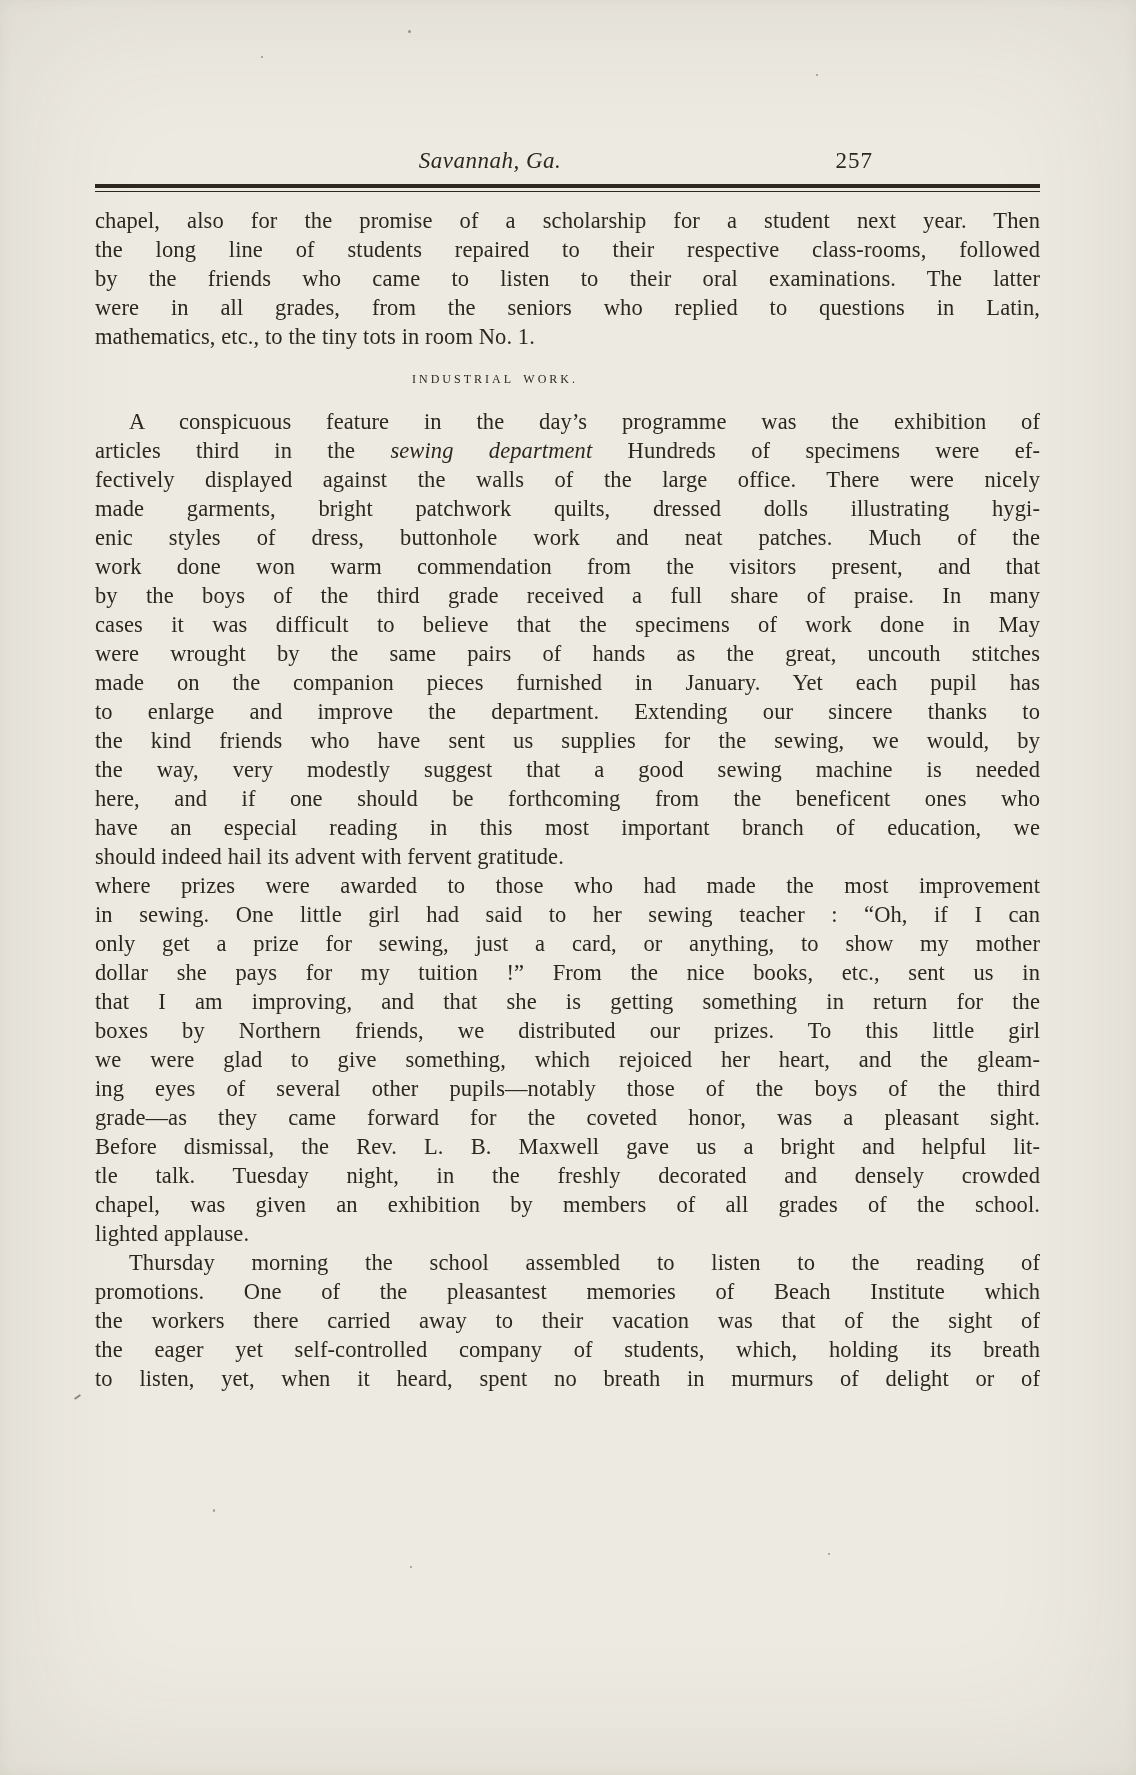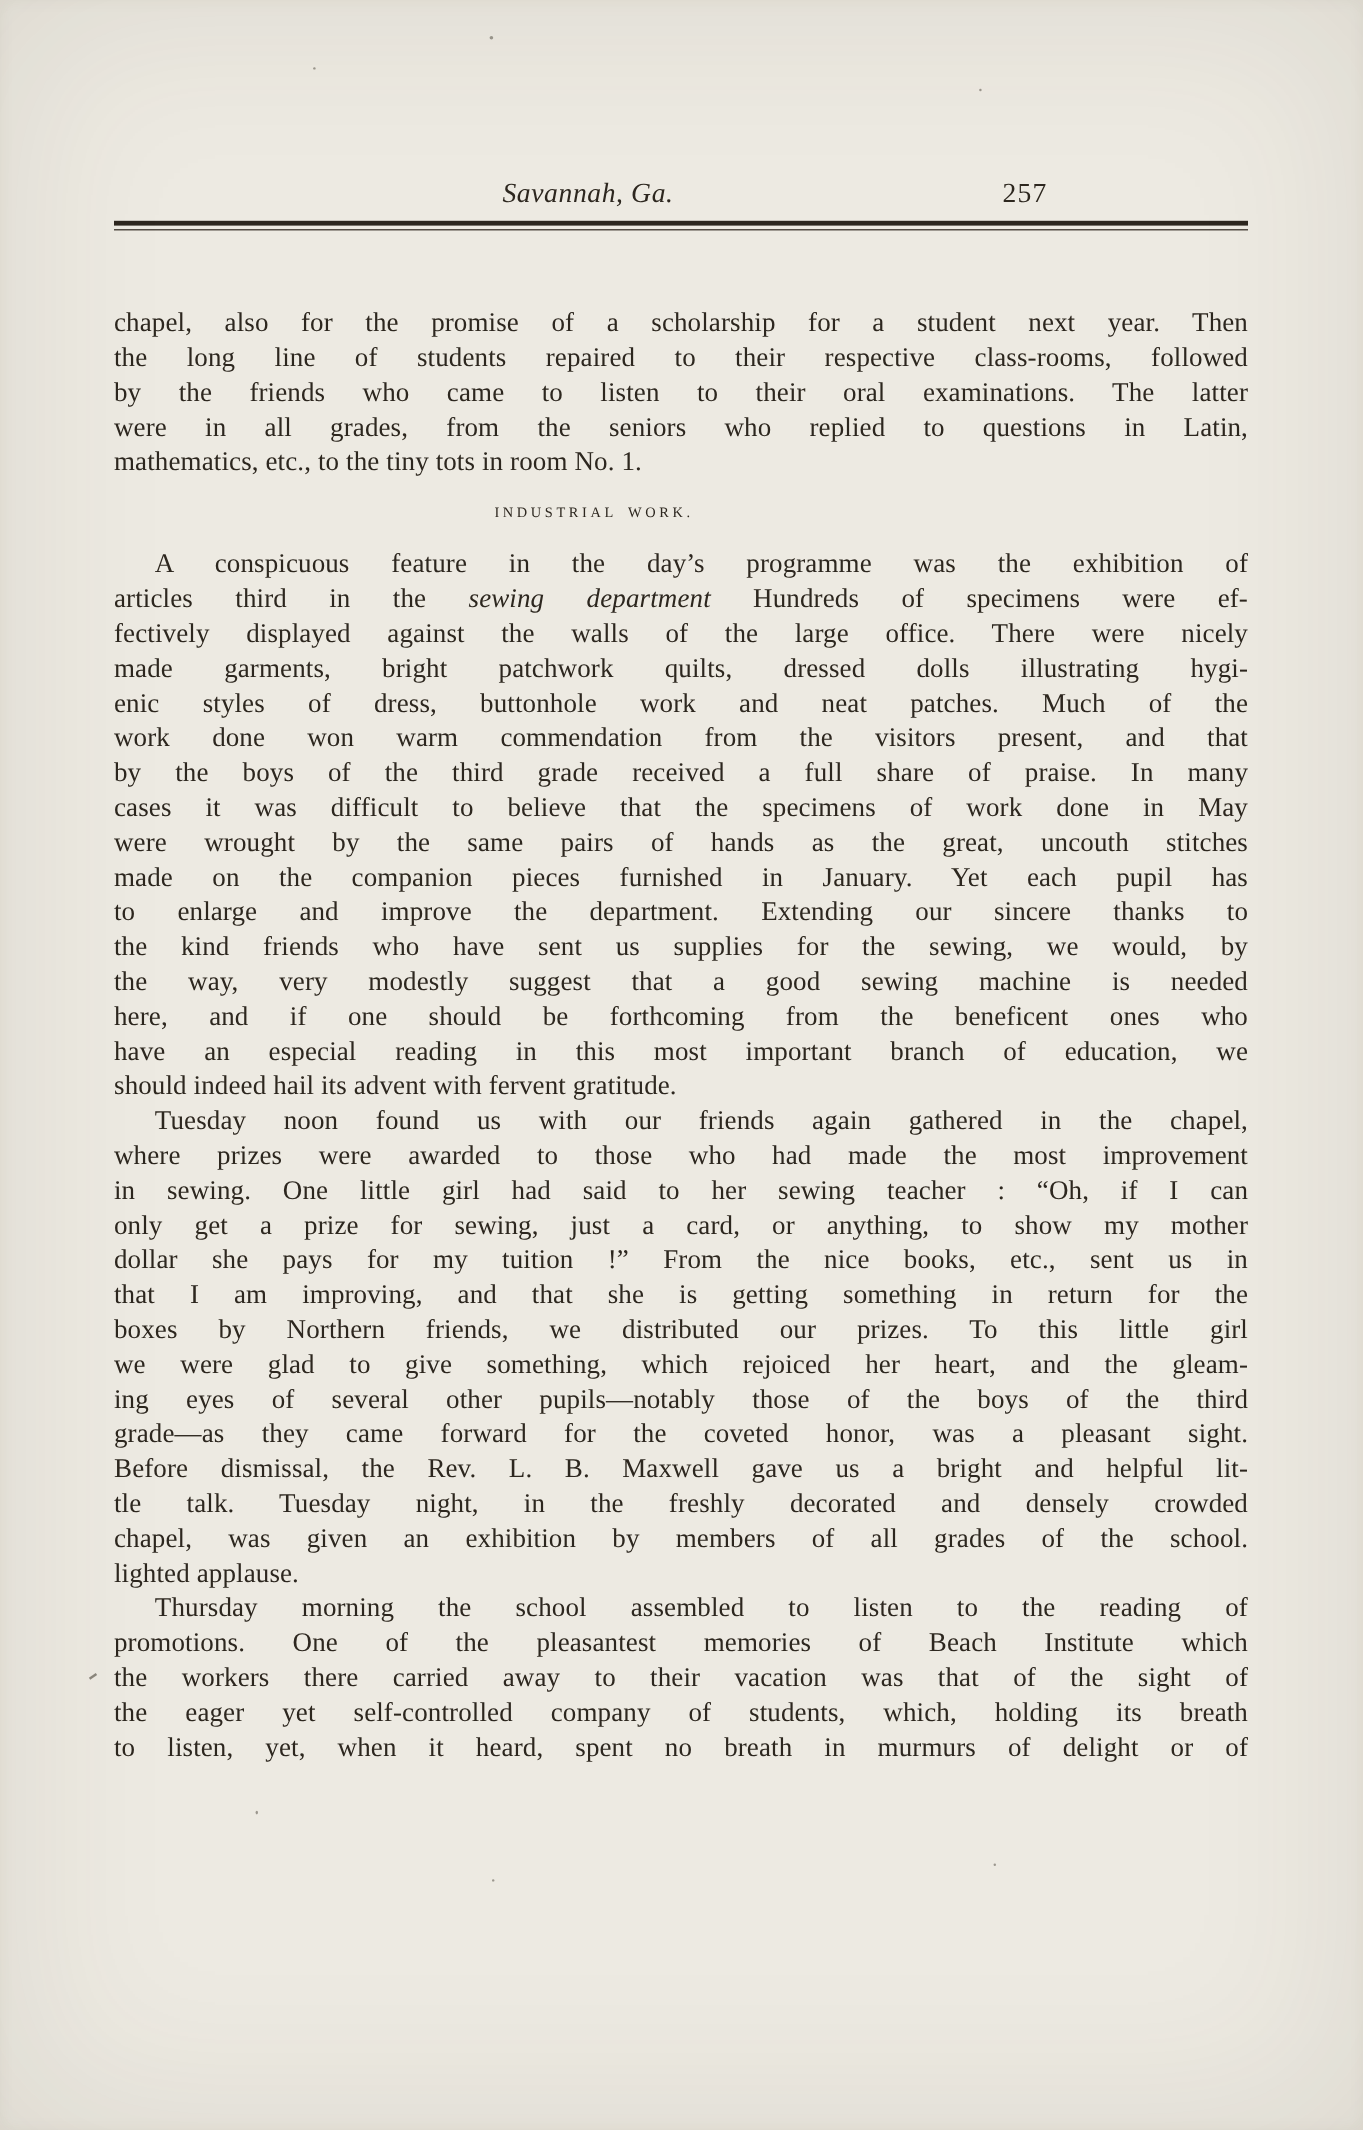--- a/index.html
+++ b/index.html
@@ -28,21 +28,21 @@
   }
   .page-number {
     position: absolute; left: 632px; top: 0; width: 146px;
     text-align: right; font-weight: normal; letter-spacing: 1px;
   }
   .rules { position: absolute; top: 184px; left: 95px; width: 945px; }
   .rule-thick { height: 3.5px; background: var(--ink, #2d271f); }
   .rule-thin { margin-top: 3px; height: 1.2px; background: var(--ink, #2d271f); }
   .body-content {
     position: absolute; top: 206px; left: 95px; width: 945px;
-    font-size: 22.5px; line-height: 29px; letter-spacing: .1px; margin-top: 48px;
+    font-size: 22.5px; line-height: 29px; letter-spacing: .1px;
   }
   .line { text-align: justify; text-align-last: justify; }
   .line.last { text-align-last: left; }
   .para .line.first { text-indent: 34px; }
   .italic { font-style: italic; }
   .section-heading {
     width: 800px; text-align: center;
     font-size: 12px; letter-spacing: 3px; word-spacing: 4px;
     line-height: 28px; margin-top: 14px; margin-bottom: 14px;
   }
@@ -88,21 +88,20 @@
         <div class="line">were wrought by the same pairs of hands as the great, uncouth stitches</div>
         <div class="line">made on the companion pieces furnished in January. Yet each pupil has</div>
         <div class="line">to enlarge and improve the department. Extending our sincere thanks to</div>
         <div class="line">the kind friends who have sent us supplies for the sewing, we would, by</div>
         <div class="line">the way, very modestly suggest that a good sewing machine is needed</div>
         <div class="line">here, and if one should be forthcoming from the beneficent ones who</div>
         <div class="line">have an especial reading in this most important branch of education, we</div>
         <div class="line last">should indeed hail its advent with fervent gratitude.</div>
       </div>
       <div class="para">
-        <div class="line first">Tuesday noon found us with our friends again gathered in the chapel,</div>
         <div class="line">where prizes were awarded to those who had made the most improvement</div>
         <div class="line">in sewing. One little girl had said to her sewing teacher : “Oh, if I can</div>
         <div class="line">only get a prize for sewing, just a card, or anything, to show my mother</div>
         <div class="line">dollar she pays for my tuition !” From the nice books, etc., sent us in</div>
         <div class="line">that I am improving, and that she is getting something in return for the</div>
         <div class="line">boxes by Northern friends, we distributed our prizes. To this little girl</div>
         <div class="line">we were glad to give something, which rejoiced her heart, and the gleam-</div>
         <div class="line">ing eyes of several other pupils—notably those of the boys of the third</div>
         <div class="line">grade—as they came forward for the coveted honor, was a pleasant sight.</div>
         <div class="line">Before dismissal, the Rev. L. B. Maxwell gave us a bright and helpful lit-</div>

